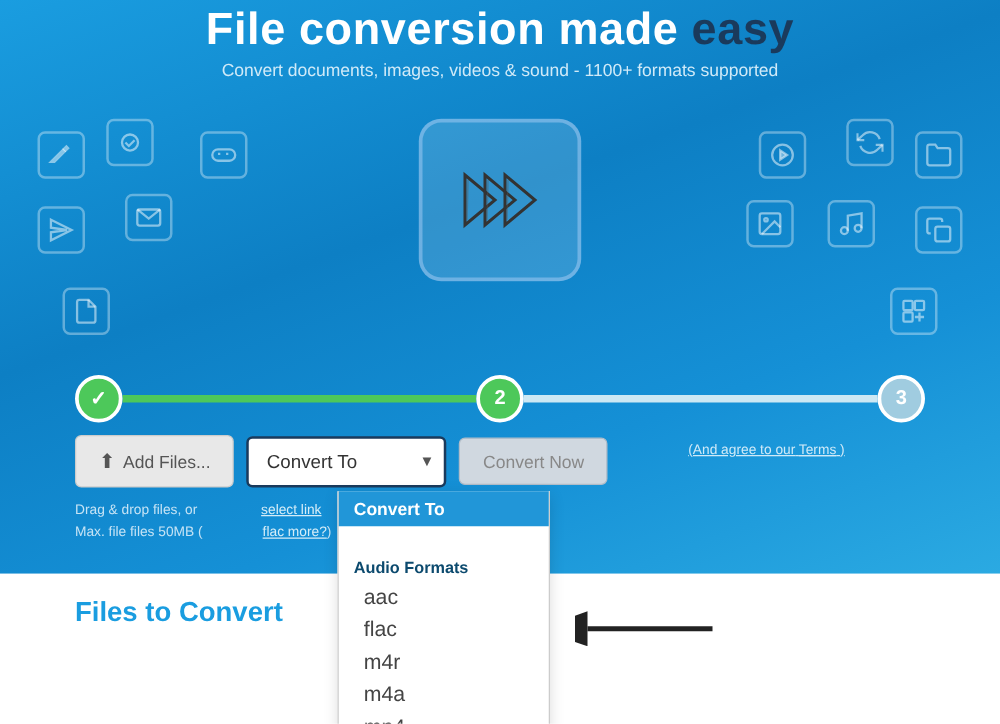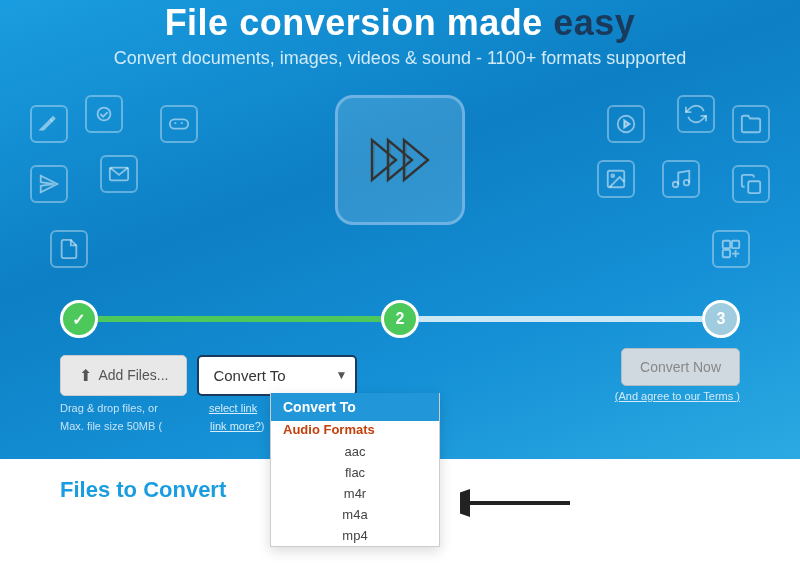--- a/index.html
+++ b/index.html
@@ -45,21 +45,21 @@
       font-weight: 700;
       color: #fff;
     }
 
     .header-title .bold-dark {
       font-weight: 900;
       color: #1a3a5c;
     }
 
     .header-subtitle {
-      font-size: 18px;
+      font-size: 14px;
       color: #d0eaf8;
       margin-top: 4px;
     }
 
     
     .icons-area {
       position: absolute;
       top: 85px; left: 0; right: 0;
       height: 200px;
       overflow: hidden;
@@ -235,30 +235,29 @@
       background: #2196d8;
       color: #fff;
       font-size: 14px;
       font-weight: bold;
       padding: 6px 12px;
     }
 
     .dropdown-group-label {
       font-size: 13px;
       font-weight: bold;
-      color: #c2410c;
-      padding: 1px 12px 4px;
+      color: #0c4a6e;
+      padding: 25px 12px 4px;
     }
 
     .dropdown-item {
-      font-size: 13px;
+      font-size: 17px;
       color: #444;
       padding: 3px 20px;
       cursor: pointer;
-      text-align: center;
     }
 
     
     .files-section {
       position: absolute;
       bottom: 0; left: 0; right: 0;
       height: 120px;
       background: #fff;
       padding: 18px 60px;
     }
@@ -421,37 +420,37 @@
       <option>aac</option>
       <option>ac3</option>
       <option>flac</option>
       <option>m4r</option>
       <option>m4a</option>
       <option>mp4</option>
     </select>
     <span class="convert-to-arrow">▼</span>
   </div>
 
-  <div style="flex:1; display:flex; flex-direction:column; align-items:flex-end;">
+  <div style="flex:1; display:flex; flex-direction:row; align-items:flex-start;">
     <button class="convert-now-btn">Convert Now</button>
     <div class="agree-text" style="margin-top:4px;text-decoration:underline;">
       <span>(And agree to our</span>
       <a href="#">Terms</a>
       <span>)</span>
     </div>
   </div>
 </div>
 
 <div class="helper-text">
   <div>
     <span>Drag &amp; drop files, or</span>
     <a href="#">select link</a>
   </div>
   <div>
-    <span>Max. file size 50MB (</span><a href="#">link more?</a><span>)</span>
+    <span>Max. file files 50MB (</span><a href="#">flac more?</a><span>)</span>
   </div>
 </div>
 
 <div class="dropdown-panel">
   <div class="dropdown-header">Convert To</div>
   <div class="dropdown-group-label">Audio Formats</div>
   <div class="dropdown-item">aac</div>
   <div class="dropdown-item">flac</div>
   <div class="dropdown-item">m4r</div>
   <div class="dropdown-item">m4a</div>

